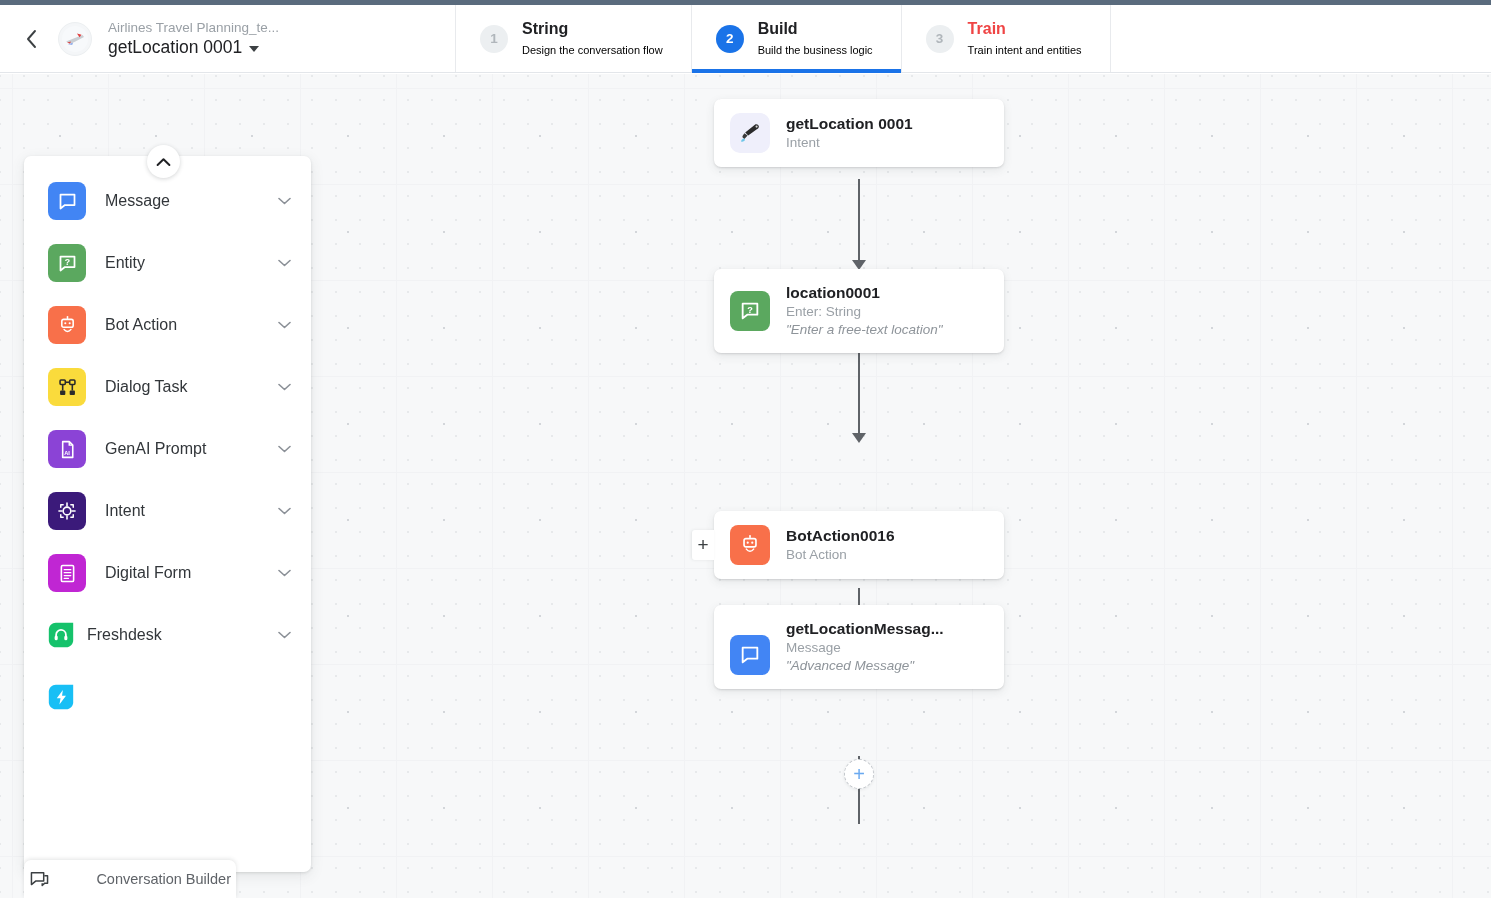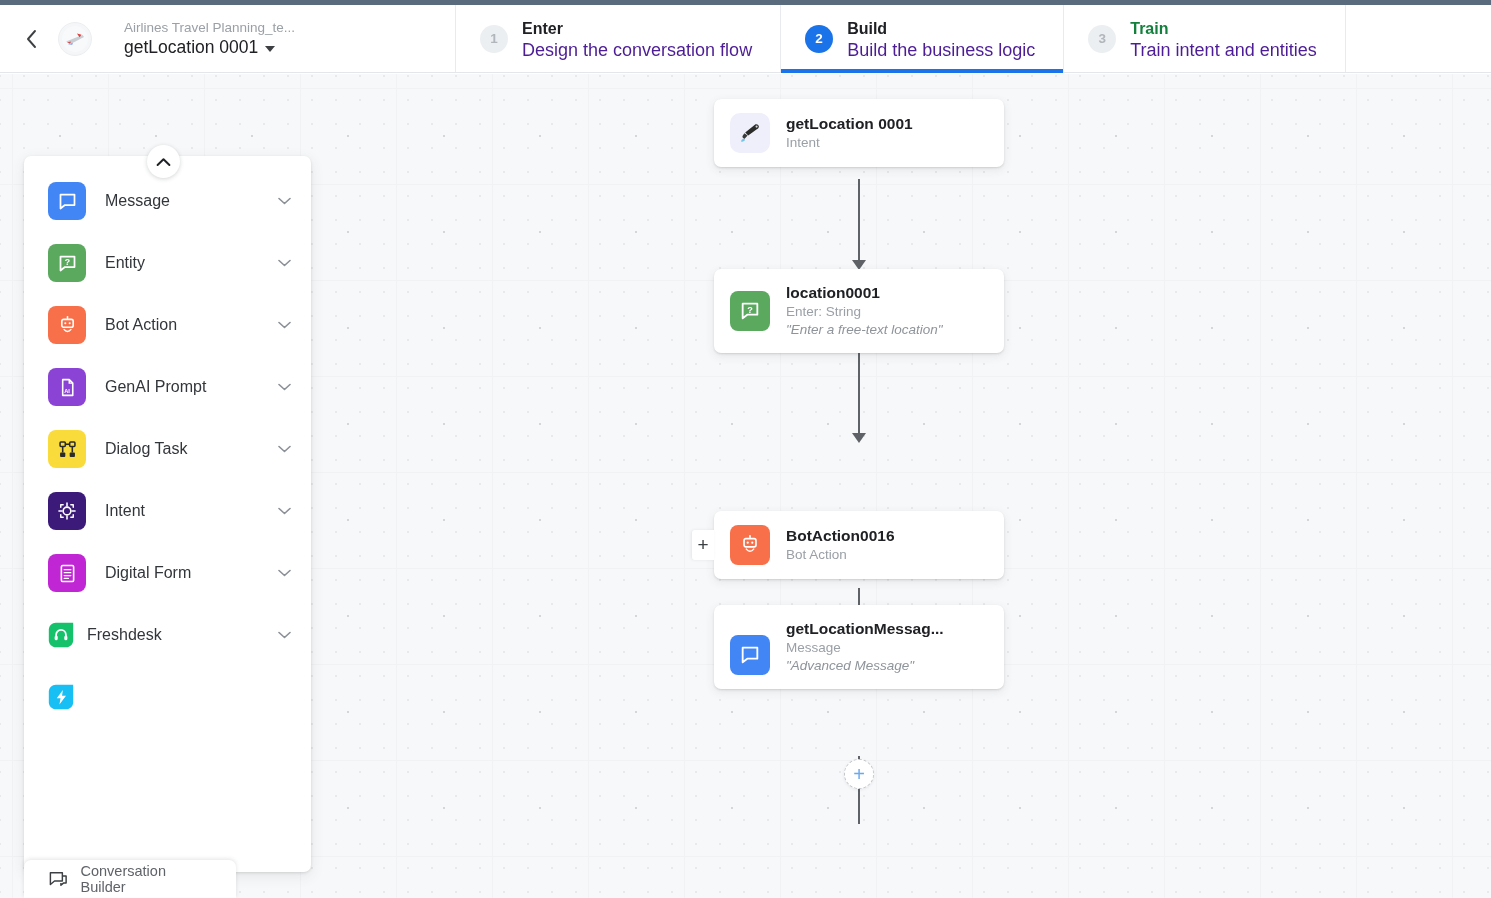--- a/index.html
+++ b/index.html
@@ -33,21 +33,21 @@
     width: 34px; height: 34px; display: flex; align-items: center; justify-content: center;
     cursor: pointer; color: #3c4043; flex: 0 0 auto;
   }
   .back-btn svg { display: block; }
   .avatar {
     width: 34px; height: 34px; border-radius: 50%;
     background: #f4f6f8; border: 1px solid #eceff1;
     margin-left: 10px; flex: 0 0 auto;
     display: flex; align-items: center; justify-content: center; overflow: hidden;
   }
-  .title-wrap { margin-left: 32px; display: flex; flex-direction: column; justify-content: center; min-width: 0; }
+  .title-wrap { margin-left: 16px; display: flex; flex-direction: column; justify-content: center; min-width: 0; }
   .proj-sub {
     font-size: 13.5px; color: #9aa0a6; line-height: 17px;
     white-space: nowrap; overflow: hidden; text-overflow: ellipsis; max-width: 220px;
   }
   .proj-title-row { display: flex; align-items: center; gap: 7px; }
   .proj-title { font-size: 17.5px; color: #202124; line-height: 23px; white-space: nowrap; }
   .caret-down {
     width: 0; height: 0; border-left: 5px solid transparent; border-right: 5px solid transparent;
     border-top: 6px solid #3c4043; cursor: pointer; margin-top: 3px;
   }
@@ -65,23 +65,23 @@
     background: #1a73e8;
   }
   .tab-num {
     width: 28px; height: 28px; border-radius: 50%;
     display: flex; align-items: center; justify-content: center;
     font-size: 13.5px; font-weight: bold;
     background: #eceff1; color: #b0b6bb; flex: 0 0 auto;
   }
   .tab.active .tab-num { background: #1a73e8; color: #ffffff; }
   .tab-text { display: flex; flex-direction: column; gap: 2px; }
-  .tab-label { font-size: 16px; font-weight: bold; color: #15803d; line-height: 20px; }
+  .tab-label { font-size: 16px; font-weight: bold; color: #ef4444; line-height: 20px; }
   .tab.active .tab-label, .tab.done .tab-label { color: #202124; }
-  .tab-desc { font-size: 18px; color: #4c1d95; line-height: 18px; white-space: nowrap; }
+  .tab-desc { font-size: 11px; color: #000000; line-height: 18px; white-space: nowrap; }
 
   
   .canvas {
     position: absolute; top: 74px; left: 0; width: 1491px; height: 824px;
     background-color: #f7f8f9;
     background-image:
       radial-gradient(circle, #d3d6da 1.1px, transparent 1.2px),
       radial-gradient(circle, #e7e9eb 0.9px, transparent 1.0px),
       linear-gradient(to right, #f1f2f4 1px, transparent 1px),
       linear-gradient(to bottom, #f1f2f4 1px, transparent 1px);
@@ -159,21 +159,21 @@
     display: flex; align-items: center; justify-content: center;
     cursor: pointer; box-shadow: 0 1px 3px rgba(60,64,67,.10);
     font-size: 20px; color: #6aa9f0; line-height: 1;
   }
 
   
   .footer-pill {
     position: absolute; left: 24px; bottom: 0; height: 38px; width: 212px;
     background: #ffffff; border-radius: 7px 7px 0 0;
     box-shadow: 0 -1px 4px rgba(60,64,67,.14);
-    display: flex; align-items: center; padding: 0 24px; gap: 12px; cursor: pointer;
+    display: flex; align-items: center; padding: 0 5px; gap: 12px; cursor: pointer; justify-content: space-between;
   }
   .footer-label { font-size: 14.5px; color: #5f6368; }
 </style>
 </head>
 <body>
 
 <div id="app">
 
   <div class="topbar"></div>
 
@@ -203,21 +203,21 @@
           <div class="proj-title">getLocation 0001</div>
           <div class="caret-down"></div>
         </div>
       </div>
     </div>
 
     <div class="tabs">
       <div class="tab done">
         <div class="tab-num">1</div>
         <div class="tab-text">
-          <div class="tab-label">Enter</div>
+          <div class="tab-label">String</div>
           <div class="tab-desc">Design the conversation flow</div>
         </div>
       </div>
       <div class="tab active">
         <div class="tab-num">2</div>
         <div class="tab-text">
           <div class="tab-label">Build</div>
           <div class="tab-desc">Build the business logic</div>
         </div>
       </div>
@@ -364,56 +364,56 @@
           <div class="pal-label">Bot Action</div>
           <div class="chev">
             <svg width="13" height="8" viewBox="0 0 13 8">
                 <path d="M1 1.5 L6.5 6.5 L12 1.5" fill="none" stroke="#8b9097" stroke-width="1.6" stroke-linecap="round" stroke-linejoin="round"></path>
               </svg>
           </div>
         </div>
 
 
         <div class="pal-item">
-          <div class="pal-icon" style="background:#8B43D6;">
-            <svg width="21" height="21" viewBox="0 0 24 24">
-              <path d="M6.5 3h7.5l4 4v14h-11.5z" fill="none" stroke="#ffffff" stroke-width="1.8" stroke-linejoin="round"></path>
-              <path d="M14 3v4h4" fill="none" stroke="#ffffff" stroke-width="1.6"></path>
-              <text x="11.5" y="18.4" font-size="6.5" font-family="Liberation Sans, sans-serif" font-weight="bold" fill="#ffffff" text-anchor="middle">AI</text>
-            </svg>
-          </div>
-          <div class="pal-label">GenAI Prompt</div>
-          <div class="chev">
-            <svg width="13" height="8" viewBox="0 0 13 8">
-                <path d="M1 1.5 L6.5 6.5 L12 1.5" fill="none" stroke="#8b9097" stroke-width="1.6" stroke-linecap="round" stroke-linejoin="round"></path>
-              </svg>
-          </div>
-        </div>
-
-        <div class="pal-item">
           <div class="pal-icon" style="background:#FADB3C;">
             <svg width="21" height="21" viewBox="0 0 24 24">
               <rect x="3.5" y="3.5" width="6" height="5" rx="1" fill="none" stroke="#2b2b2b" stroke-width="1.8"></rect>
               <rect x="14.5" y="3.5" width="6" height="5" rx="1" fill="none" stroke="#2b2b2b" stroke-width="1.8"></rect>
               <rect x="3.5" y="15.5" width="6" height="5" rx="1" fill="#2b2b2b"></rect>
               <rect x="14.5" y="15.5" width="6" height="5" rx="1" fill="#2b2b2b"></rect>
               <line x1="9.5" y1="6" x2="14.5" y2="6" stroke="#2b2b2b" stroke-width="1.8"></line>
               <line x1="6.5" y1="8.5" x2="6.5" y2="15.5" stroke="#2b2b2b" stroke-width="1.8"></line>
               <line x1="17.5" y1="8.5" x2="17.5" y2="15.5" stroke="#2b2b2b" stroke-width="1.8"></line>
             </svg>
           </div>
           <div class="pal-label">Dialog Task</div>
           <div class="chev">
             <svg width="13" height="8" viewBox="0 0 13 8">
                 <path d="M1 1.5 L6.5 6.5 L12 1.5" fill="none" stroke="#8b9097" stroke-width="1.6" stroke-linecap="round" stroke-linejoin="round"></path>
               </svg>
           </div>
         </div>
 
         <div class="pal-item">
+          <div class="pal-icon" style="background:#8B43D6;">
+            <svg width="21" height="21" viewBox="0 0 24 24">
+              <path d="M6.5 3h7.5l4 4v14h-11.5z" fill="none" stroke="#ffffff" stroke-width="1.8" stroke-linejoin="round"></path>
+              <path d="M14 3v4h4" fill="none" stroke="#ffffff" stroke-width="1.6"></path>
+              <text x="11.5" y="18.4" font-size="6.5" font-family="Liberation Sans, sans-serif" font-weight="bold" fill="#ffffff" text-anchor="middle">AI</text>
+            </svg>
+          </div>
+          <div class="pal-label">GenAI Prompt</div>
+          <div class="chev">
+            <svg width="13" height="8" viewBox="0 0 13 8">
+                <path d="M1 1.5 L6.5 6.5 L12 1.5" fill="none" stroke="#8b9097" stroke-width="1.6" stroke-linecap="round" stroke-linejoin="round"></path>
+              </svg>
+          </div>
+        </div>
+
+        <div class="pal-item">
           <div class="pal-icon" style="background:#3B1A7A;">
             <svg width="22" height="22" viewBox="0 0 24 24">
               <circle cx="12" cy="12" r="4.2" fill="none" stroke="#ffffff" stroke-width="1.7"></circle>
               <path d="M12 3.2v3.4M12 17.4v3.4M3.2 12h3.4M17.4 12h3.4" stroke="#ffffff" stroke-width="1.7" stroke-linecap="round"></path>
               <path d="M5.2 5.2h2.6M5.2 5.2v2.6M18.8 5.2h-2.6M18.8 5.2v2.6M5.2 18.8h2.6M5.2 18.8v-2.6M18.8 18.8h-2.6M18.8 18.8v-2.6" stroke="#ffffff" stroke-width="1.6" stroke-linecap="round"></path>
             </svg>
           </div>
           <div class="pal-label">Intent</div>
           <div class="chev">
             <svg width="13" height="8" viewBox="0 0 13 8">

